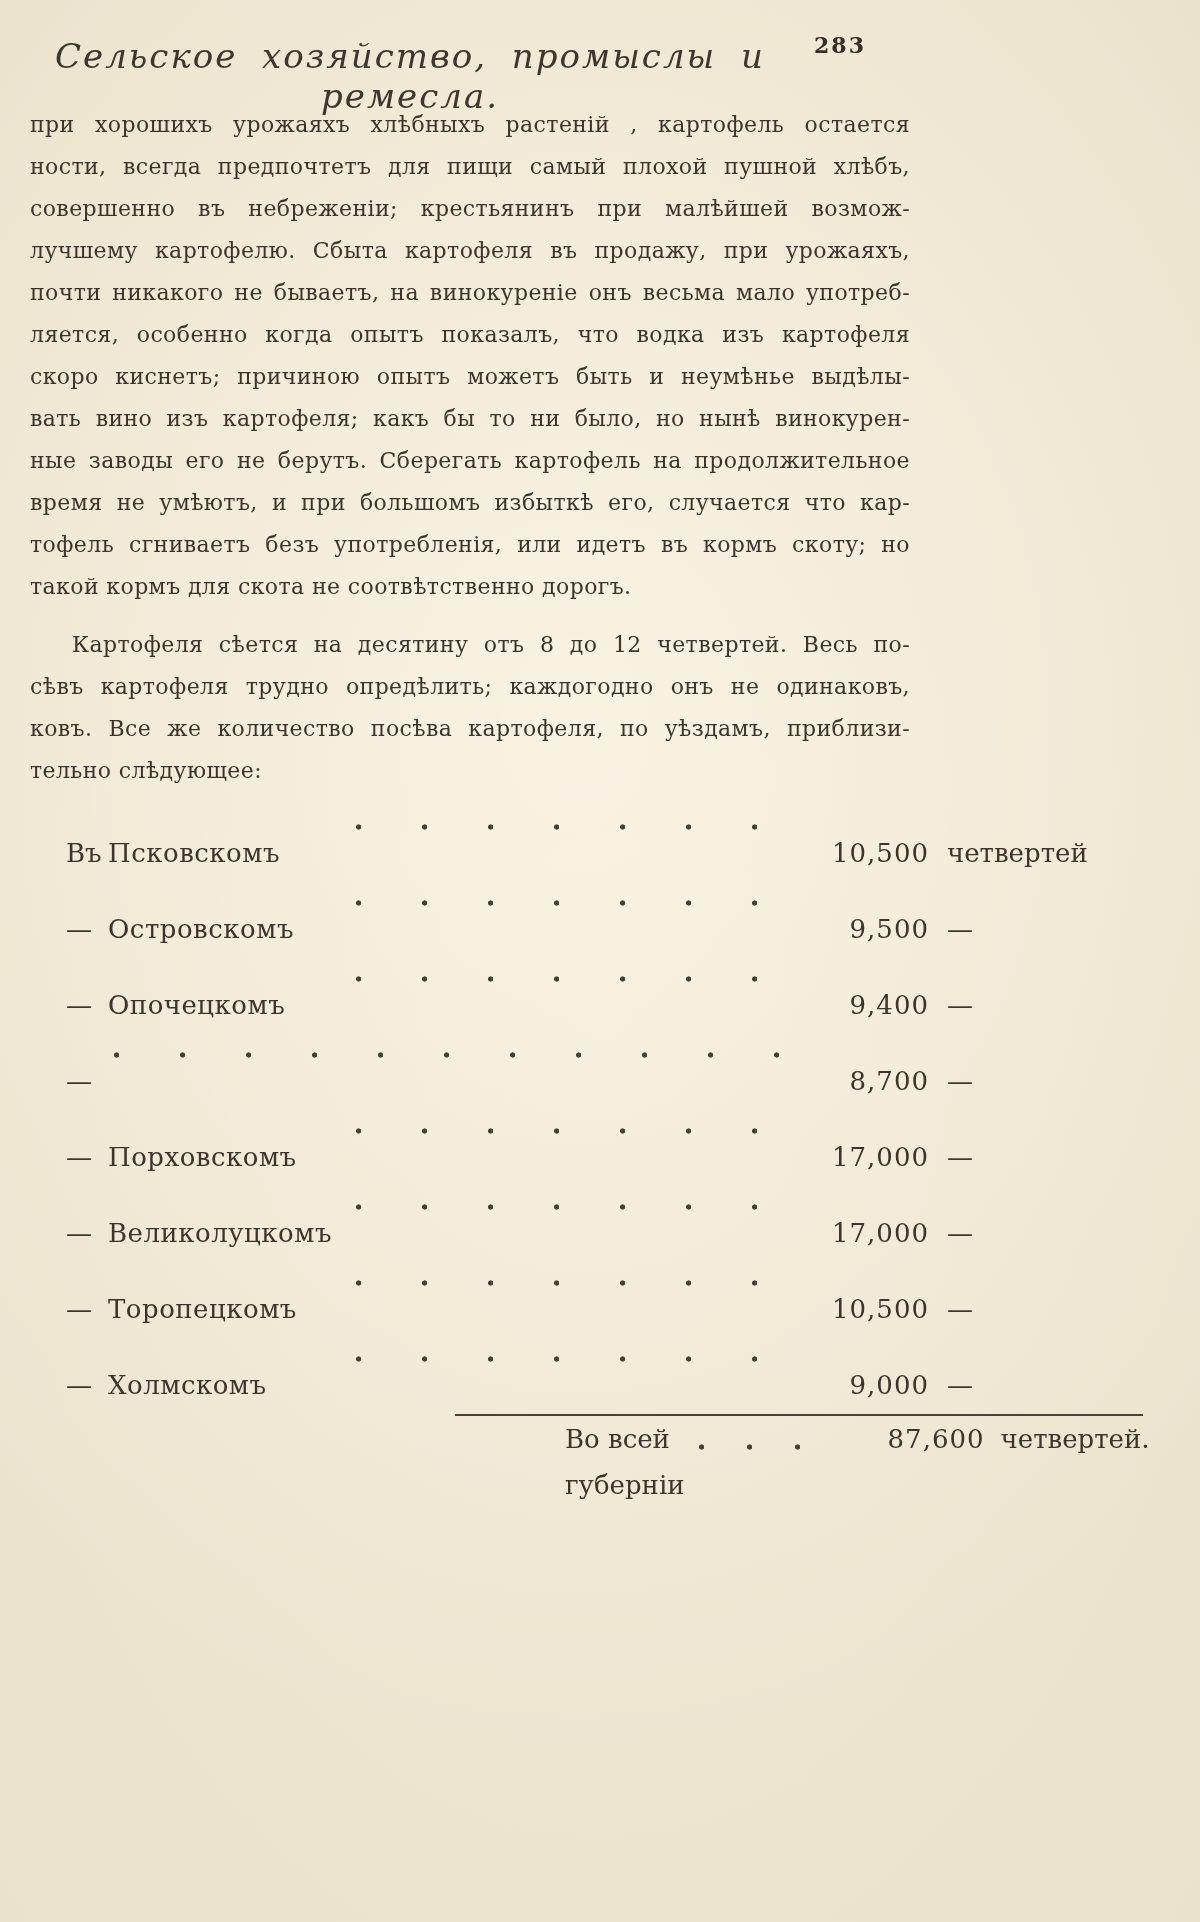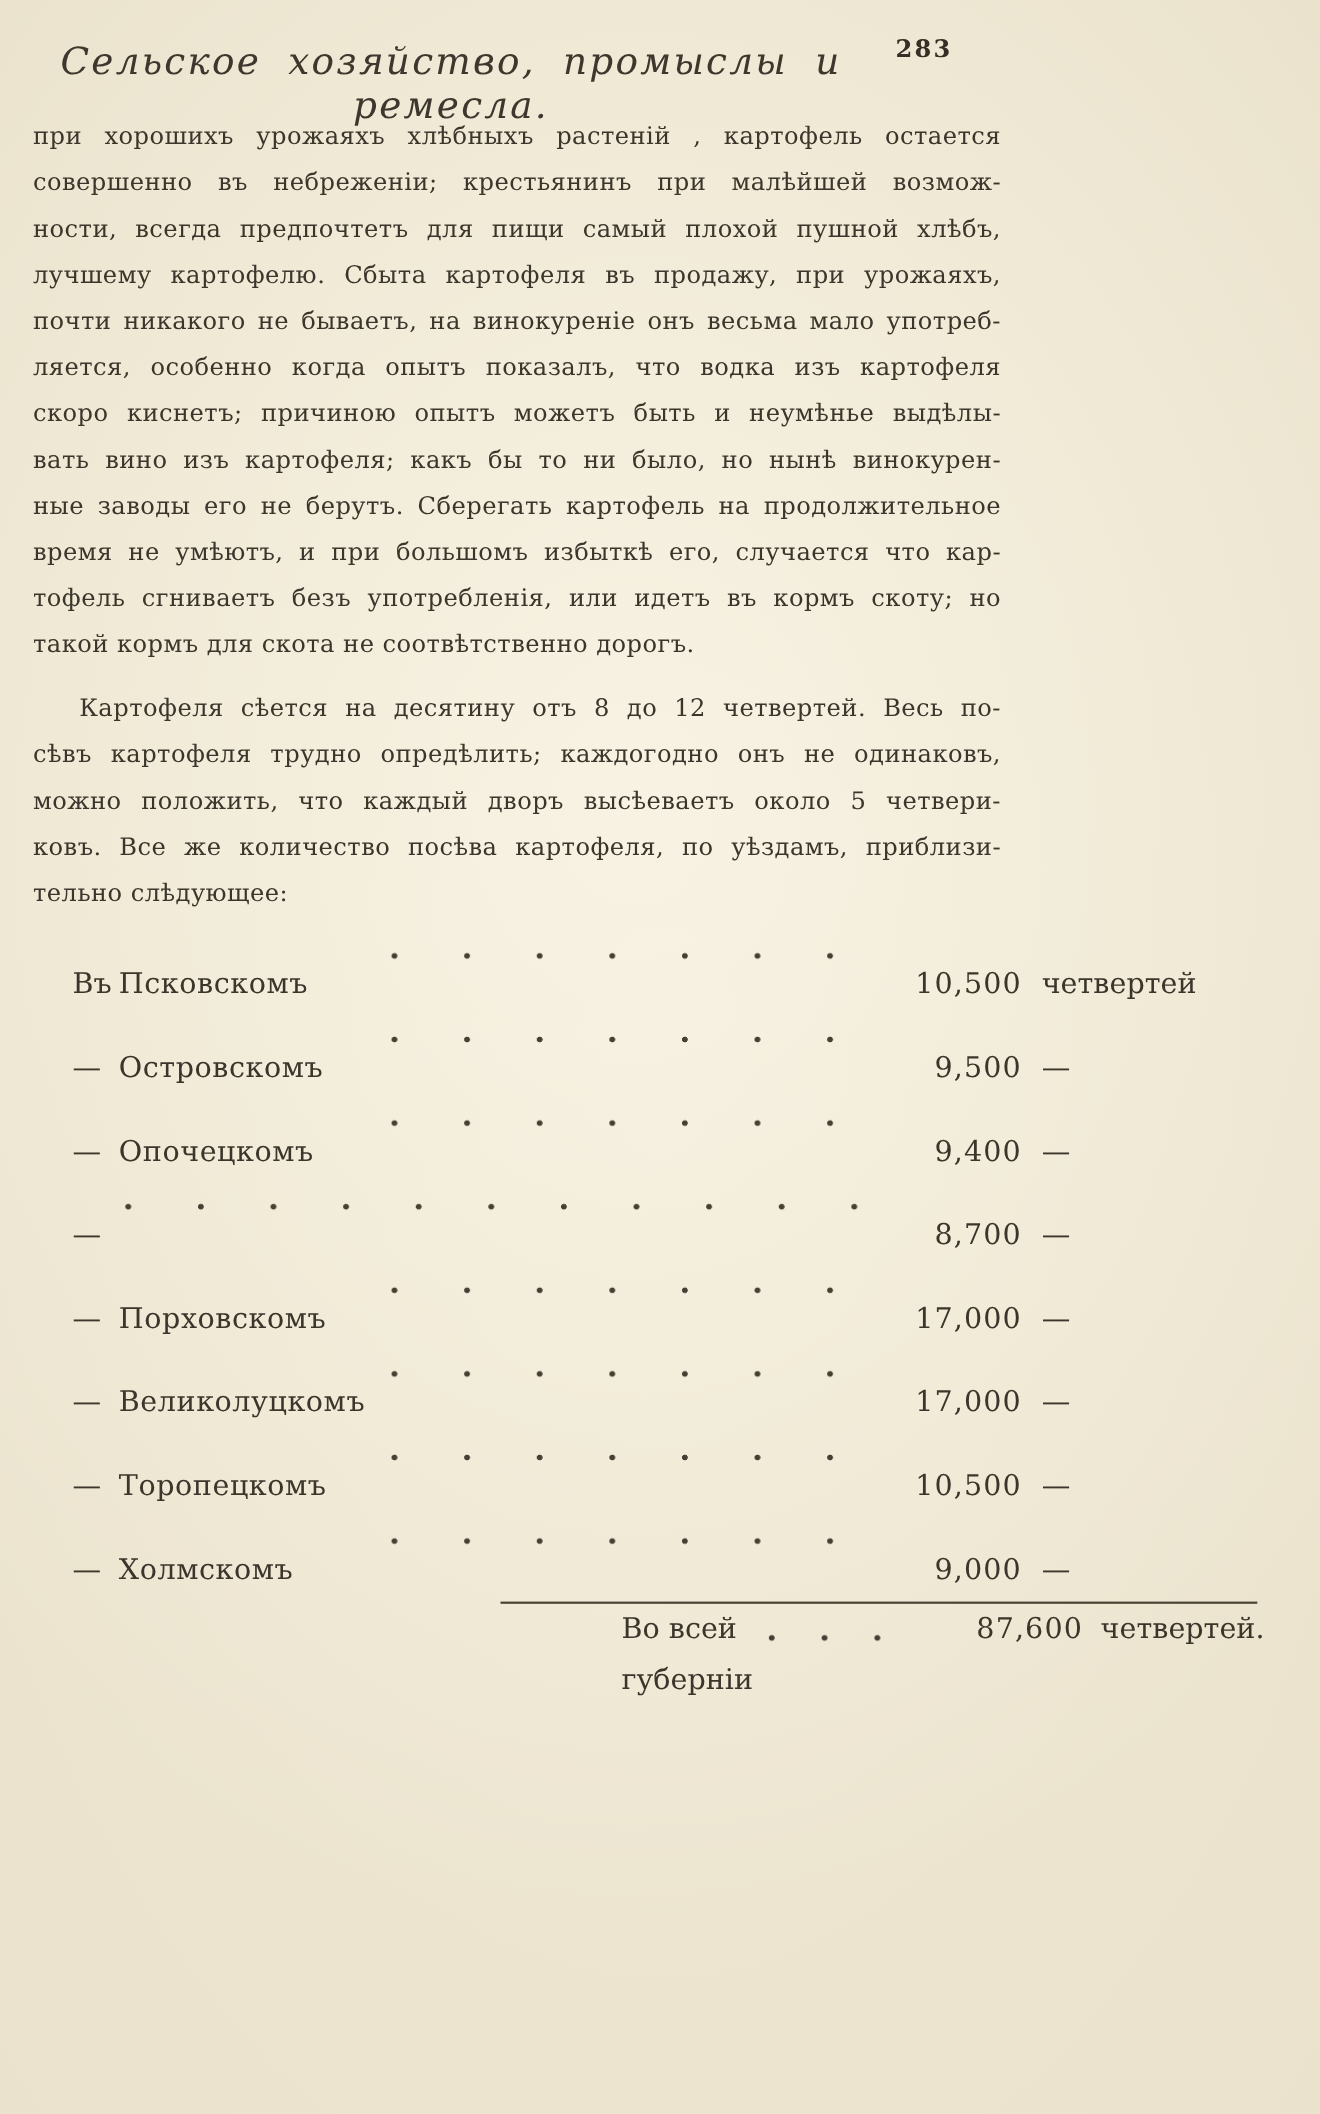--- a/index.html
+++ b/index.html
@@ -65,37 +65,36 @@
 <div class="page">
   <div class="content">
 
     <div class="header">
       <div class="running-title">Сельское хозяйство, промыслы и ремесла.</div>
       <div class="page-number">283</div>
     </div>
 
     <div class="para p1">
       <div class="ln">при хорошихъ урожаяхъ хлѣбныхъ растеній , картофель остается</div>
+      <div class="ln">ности, всегда предпочтетъ для пищи самый плохой пушной хлѣбъ,</div>
       <div class="ln">совершенно въ небреженіи; крестьянинъ при малѣйшей возмож-</div>
-      <div class="ln">ности, всегда предпочтетъ для пищи самый плохой пушной хлѣбъ,</div>
       <div class="ln">лучшему картофелю. Сбыта картофеля въ продажу, при урожаяхъ,</div>
       <div class="ln">почти никакого не бываетъ, на винокуреніе онъ весьма мало употреб-</div>
       <div class="ln">ляется, особенно когда опытъ показалъ, что водка изъ картофеля</div>
       <div class="ln">скоро киснетъ; причиною опытъ можетъ быть и неумѣнье выдѣлы-</div>
       <div class="ln">вать вино изъ картофеля; какъ бы то ни было, но нынѣ винокурен-</div>
       <div class="ln">ные заводы его не берутъ. Сберегать картофель на продолжительное</div>
       <div class="ln">время не умѣютъ, и при большомъ избыткѣ его, случается что кар-</div>
       <div class="ln">тофель сгниваетъ безъ употребленія, или идетъ въ кормъ скоту; но</div>
       <div class="ln ln-last">такой кормъ для скота не соотвѣтственно дорогъ.</div>
     </div>
 
     <div class="para p2">
       <div class="ln ind">Картофеля  сѣется  на  десятину  отъ  8  до  12  четвертей.  Весь  по-</div>
       <div class="ln">сѣвъ картофеля трудно опредѣлить; каждогодно онъ не одинаковъ,</div>
-      <div class="ln">можно положить, что каждый дворъ высѣеваетъ около 5 четвери-</div>
       <div class="ln">ковъ. Все же количество посѣва картофеля, по уѣздамъ, приблизи-</div>
       <div class="ln ln-last">тельно слѣдующее:</div>
     </div>
 
     <div class="table">
       <div class="t-row">
         <span class="t-prefix">Въ</span>
         <span class="t-label">Псковскомъ</span>
         <span class="t-leader"></span>
         <span class="t-value">10,500</span>

